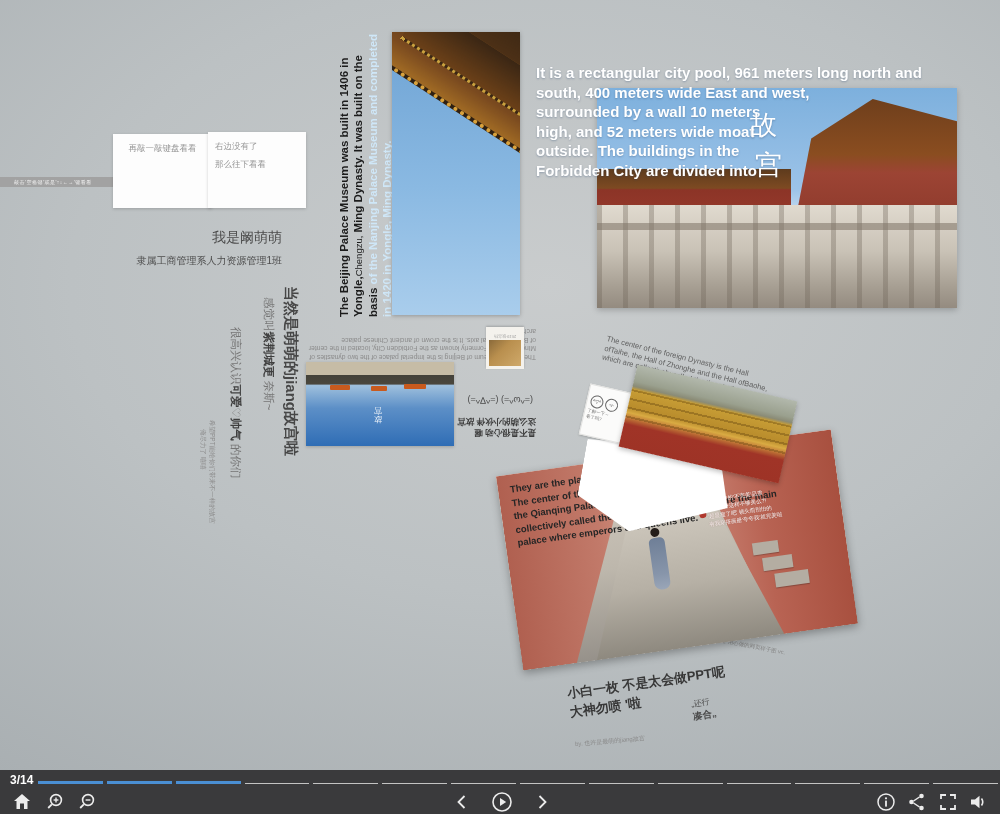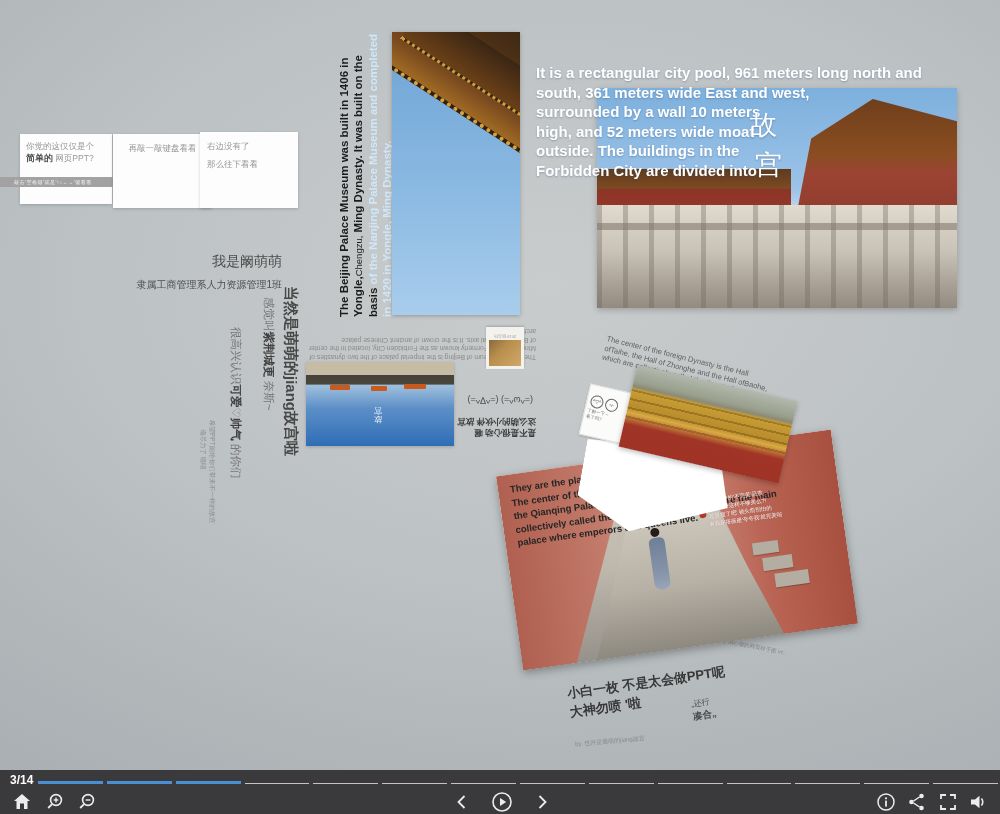--- a/index.html
+++ b/index.html
@@ -99,34 +99,30 @@
   #progress .seg{flex:1;border-top:1px solid #c3c3c3;margin-top:2px;cursor:pointer;}
   #progress .seg.done{border-top:3px solid #4a8fd4;margin-top:0;}
   .tbtn{position:absolute;width:24px;height:24px;top:20px;display:flex;align-items:center;justify-content:center;cursor:pointer;}
   .tbtn svg{display:block;}
 </style>
 </head>
 <body>
 
 <div id="stage">
 
-  <div class="abs card" style="left:20px;top:134px;width:80px;height:58px;padding:6px 6px;">
-    <div class="cap">你觉的这仅仅是个</div>
-    <div class="cap"><span class="capb">简单的</span><span> 网页PPT?</span></div>
-  </div>
   <div class="abs strip" style="left:0;top:177px;width:103px;height:10px;">敲击'空格键'或是'↑↓←→'键看看</div>
   <div class="abs card" style="left:113px;top:134px;width:85px;height:58px;padding:8px 7px;text-align:center;">
     <div class="cap">再敲一敲键盘看看</div>
   </div>
-  <div class="abs card" style="left:200px;top:132px;width:84px;height:60px;padding:8px 7px;">
+  <div class="abs card" style="left:208px;top:132px;width:84px;height:60px;padding:8px 7px;">
     <div class="cap">右边没有了</div>
     <div class="cap" style="margin-top:6px;">那么往下看看</div>
   </div>
 
-  <div class="abs intro" style="left:40px;top:229px;width:242px;margin-top:24px;">
+  <div class="abs intro" style="left:40px;top:229px;width:242px;">
     <div style="font-size:14px;margin-bottom:7px;">我是阚萌萌</div>
     <div style="font-size:10px;">隶属工商管理系人力资源管理1班</div>
   </div>
 
   <div class="abs vrot" style="left:337px;top:317px;">
     <div><span>The Beijing Palace Museum was built in 1406 in</span></div>
     <div><span>Yongle,</span><span class="sm">Chengzu,</span><span> Ming Dynasty. It was built on the</span></div>
     <div><span>basis </span><span class="lt">of the Nanjing Palace Museum and completed</span></div>
     <div class="lt"><span>in 1420 in Yongle, Ming Dynasty.</span></div>
   </div>
@@ -135,21 +131,21 @@
     <div class="roofmass2"></div>
   </div>
 
   <div class="abs bigphoto" style="left:597px;top:88px;width:360px;height:220px;">
     <div class="lbldg"></div>
     <div class="rbldg"></div>
     <div class="balustrade"></div>
   </div>
   <div class="abs pooltext" style="left:536px;top:63px;z-index:2;">
     <div>It is a rectangular city pool, 961 meters long north and</div>
-    <div>south, 361 meters wide East and west,</div>
+    <div>south, 400 meters wide East and west,</div>
     <div>surrounded by a wall 10 meters</div>
     <div>high, and 52 meters wide moat</div>
     <div>outside. The buildings in the</div>
     <div>Forbidden City are divided into</div>
   </div>
   <div class="abs cal" style="left:750px;top:110px;z-index:2;">故</div>
   <div class="abs cal" style="left:755px;top:150px;z-index:2;">宫</div>
 
   <div class="abs vcn" style="left:300px;top:286px;font-size:15px;font-weight:bold;color:#474747;">当然是萌萌的jiang故宫啦</div>
   <div class="abs vcn" style="left:276px;top:297px;font-size:11.5px;color:#767676;"><span>感觉叫</span><b>紫荆城更</b><span> 奈斯~</span></div>

